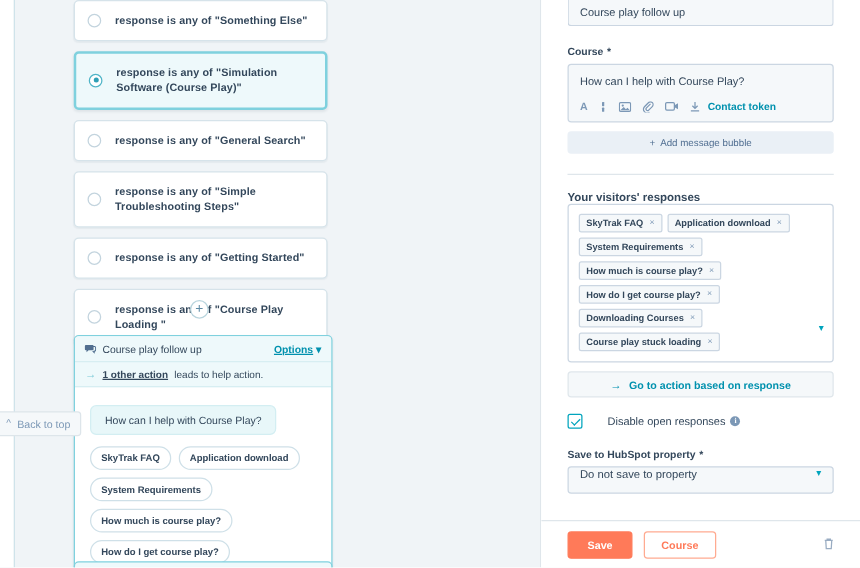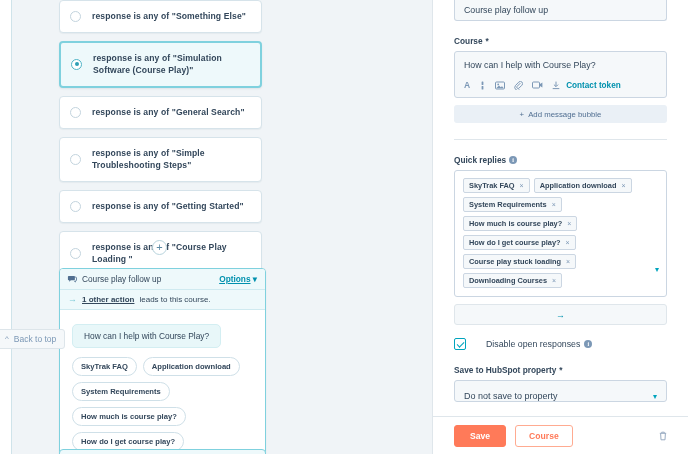--- a/index.html
+++ b/index.html
@@ -280,21 +280,21 @@
     border-bottom: 1.6px solid #00a4bd;
     transform: rotate(-45deg);
   }
   .chk-label { font-size: 8.8px; color: #33475b; display: flex; align-items: center; gap: 4px; }
 
   .select-box {
     height: 22px;
     border: 1px solid #cbd6e2;
     border-radius: 3px;
     background: #f5f8fa;
-    display: flex; align-items: flex-end; justify-content: space-between;
+    display: flex; align-items: flex-start; justify-content: space-between;
     padding: 0 9px;
     font-size: 9px; color: #33475b;
   }
   .select-box .caret { color: #00a4bd; font-size: 8px; }
 
   .footer {
     position: absolute; left: 0; bottom: 0;
     width: 255px; height: 38px;
     border-top: 1px solid #dfe6eb;
     background: #fff;
@@ -378,21 +378,21 @@
             <path d="M1 1.2h6.5a1 1 0 011 1v3.2a1 1 0 01-1 1H3.6L1.6 8.2V6.4H1a1 1 0 01-1-1V2.2a1 1 0 011-1z" fill="#516f90" transform="translate(1 0)"></path>
             <path d="M8.2 2.6h2.3a1 1 0 011 1v2.6a1 1 0 01-1 1h-.4v1.4L8.6 7.2" fill="none" stroke="#516f90" stroke-width="1"></path>
           </svg>
           <span class="t">Course play follow up</span>
         </span>
         <span class="ac-options"><span class="u">Options</span> <span>▾</span></span>
       </div>
       <div class="ac-subbar">
         <span class="arrow">→</span>
         <span class="lnk">1 other action</span>
-        <span>leads to this course.</span>
+        <span>leads to help action.</span>
       </div>
       <div class="ac-body">
         <div class="bubble">How can I help with Course Play?</div>
         <div class="chips">
           <span class="chip">SkyTrak FAQ</span>
           <span class="chip">Application download</span>
           <span class="chip">System Requirements</span>
           <span class="chip">How much is course play?</span>
           <span class="chip">How do I get course play?</span>
 
@@ -454,25 +454,22 @@
         </div>
       </div>
 
       <div class="add-bubble">
         <span>+</span>
         <span>Add message bubble</span>
       </div>
 
       <div class="hr"></div>
 
-
-      <div class="flabel">
-        <span>Quick replies</span>
-        <span class="info-i">i</span>
-      </div>
+      <div class="sect-title">Your visitors' responses</div>
+
 
       <div class="qr-box">
         <div class="qr-tags">
           <span class="tag">
               <span>SkyTrak FAQ</span>
               <span class="x">×</span>
             </span>
           <span class="tag">
               <span>Application download</span>
               <span class="x">×</span>
@@ -483,33 +480,34 @@
             </span>
           <span class="tag">
               <span>How much is course play?</span>
               <span class="x">×</span>
             </span>
           <span class="tag">
               <span>How do I get course play?</span>
               <span class="x">×</span>
             </span>
           <span class="tag">
+              <span>Downloading Courses</span>
+              <span class="x">×</span>
+            </span>
+          <span class="tag">
               <span>Course play stuck loading</span>
-              <span class="x">×</span>
-            </span>
-          <span class="tag">
-              <span>Downloading Courses</span>
               <span class="x">×</span>
             </span>
         </div>
         <span class="qr-caret">▾</span>
       </div>
 
       <div class="goto-btn">
         <span class="ar">→</span>
+        <span>Go to action based on response</span>
       </div>
 
       <div class="chk-row">
         <span class="chkbox"></span>
         <span class="chk-label">
           <span>Disable open responses</span>
           <span class="info-i">i</span>
         </span>
       </div>
 

